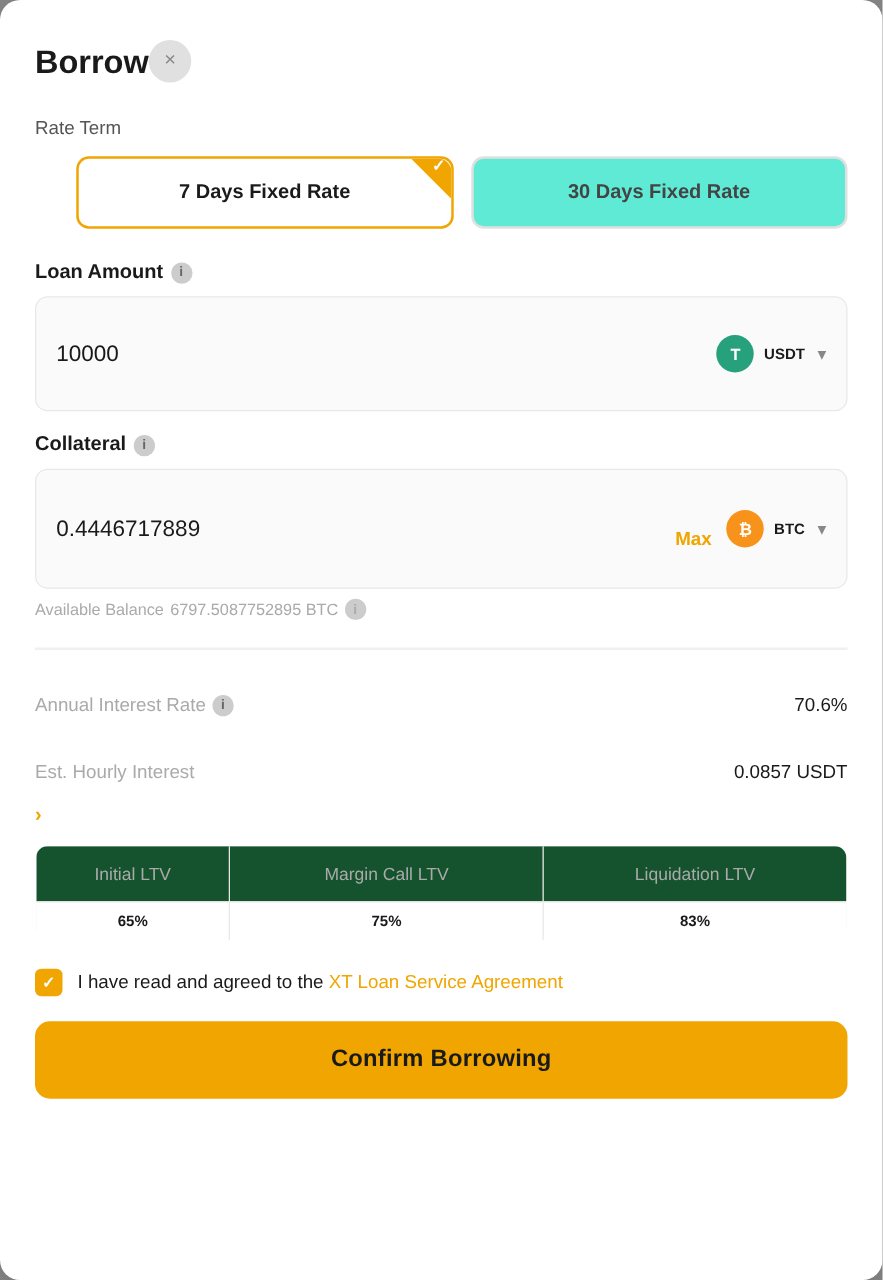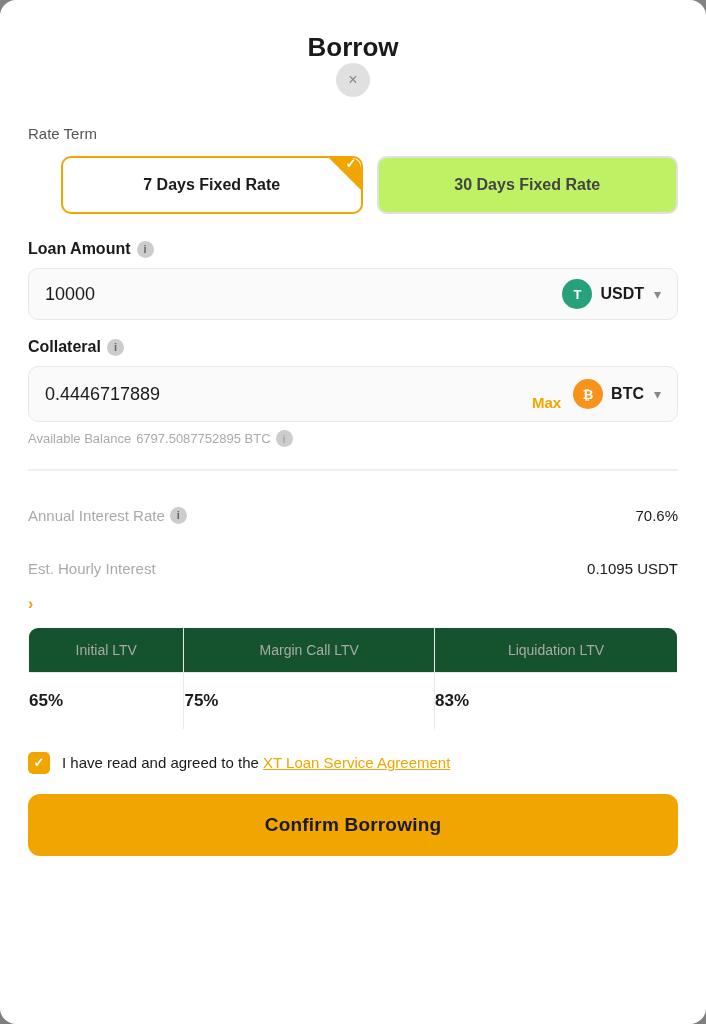--- a/index.html
+++ b/index.html
@@ -15,24 +15,23 @@
       background: #fff;
       border-radius: 16px;
       width: 706px;
       min-height: 1024px;
       padding: 32px 28px 28px 28px;
       position: relative;
       box-shadow: 0 8px 40px rgba(0,0,0,0.18);
     }
     .modal-header {
       display: flex;
-      justify-content: flex-end;
+      justify-content: flex-start;
       align-items: center;
       margin-bottom: 28px;
-      flex-direction: column;
     }
     .modal-title {
       font-size: 26px;
       font-weight: 700;
       color: #1a1a1a;
     }
     .close-btn {
       width: 34px;
       height: 34px;
       border-radius: 50%;
@@ -55,21 +54,21 @@
       display: flex;
       gap: 14px;
       margin-bottom: 26px;
       margin-left: 33px;
     }
     .term-btn {
       flex: 1;
       padding: 18px 12px;
       border-radius: 10px;
       border: 2px solid #e0e0e0;
-      background: #bef264;
+      background: #5eead4;
       font-size: 16px;
       font-weight: 600;
       color: #444;
       cursor: pointer;
       position: relative;
       text-align: center;
     }
     .term-btn.active {
       border-color: #f0a500;
       background: #fff;
@@ -120,21 +119,21 @@
       color: #666;
       font-weight: 700;
       cursor: pointer;
     }
     .input-row {
       display: flex;
       align-items: center;
       border: 1.5px solid #e8e8e8;
       border-radius: 10px;
       background: #fafafa;
-      padding: 10px 16px;
+      padding: 30px 16px;
       margin-bottom: 8px;
     }
     .input-value {
       flex: 1;
       font-size: 18px;
       color: #1a1a1a;
       font-weight: 400;
     }
     .currency-selector {
       display: flex;
@@ -160,21 +159,21 @@
       border-radius: 50%;
       background: #f7931a;
       display: flex;
       align-items: center;
       justify-content: center;
       color: #fff;
       font-weight: 700;
       font-size: 13px;
     }
     .currency-name {
-      font-size: 16px;
+      font-size: 12px;
       font-weight: 600;
       color: #1a1a1a;
     }
     .chevron-down {
       font-size: 14px;
       color: #888;
       margin-left: 2px;
     }
     .max-btn {
       color: #f0a500;
@@ -239,23 +238,23 @@
     .ltv-table th {
       background: #14532d;
       font-size: 14px;
       color: #aaa;
       font-weight: 500;
       padding: 14px 0;
       text-align: center;
       border-bottom: 1.5px solid #e8e8e8;
     }
     .ltv-table td {
-      text-align: left;
-      padding: 18px 0;
-      font-size: 17px;
+      text-align: center;
+      padding: 8px 0;
+      font-size: 12px;
       font-weight: 600;
       color: #1a1a1a;
     }
     .ltv-table th:not(:last-child),
     .ltv-table td:not(:last-child) {
       border-right: 1.5px solid #e8e8e8;
     }
     .agreement-row {
       display: flex;
       align-items: center;
@@ -278,21 +277,20 @@
       font-size: 13px;
       font-weight: 700;
     }
     .agreement-text {
       font-size: 15px;
       color: #1a1a1a;
     }
     .agreement-link {
       color: #f0a500;
       cursor: pointer;
-      text-decoration: underline;
     }
     .confirm-btn {
       width: 100%;
       padding: 20px;
       background: #f0a500;
       border: none;
       border-radius: 12px;
       font-size: 19px;
       font-weight: 700;
       color: #1a1a1a;
@@ -373,21 +371,21 @@
   
   <div class="rate-row">
     <span class="rate-label">
       <span>Annual Interest Rate</span>
       <span class="info-icon">i</span>
     </span>
     <span class="rate-value">70.6%</span>
   </div>
   <div class="rate-row">
     <span class="rate-label">Est. Hourly Interest</span>
-    <span class="rate-value">0.1095 USDT</span>
+    <span class="rate-value">0.0857 USDT</span>
   </div>
 
   
   <div class="ltv-header">
     <span class="ltv-arrow">›</span>
   </div>
   <table class="ltv-table">
     <thead>
       <tr>
         <th>Initial LTV</th>

